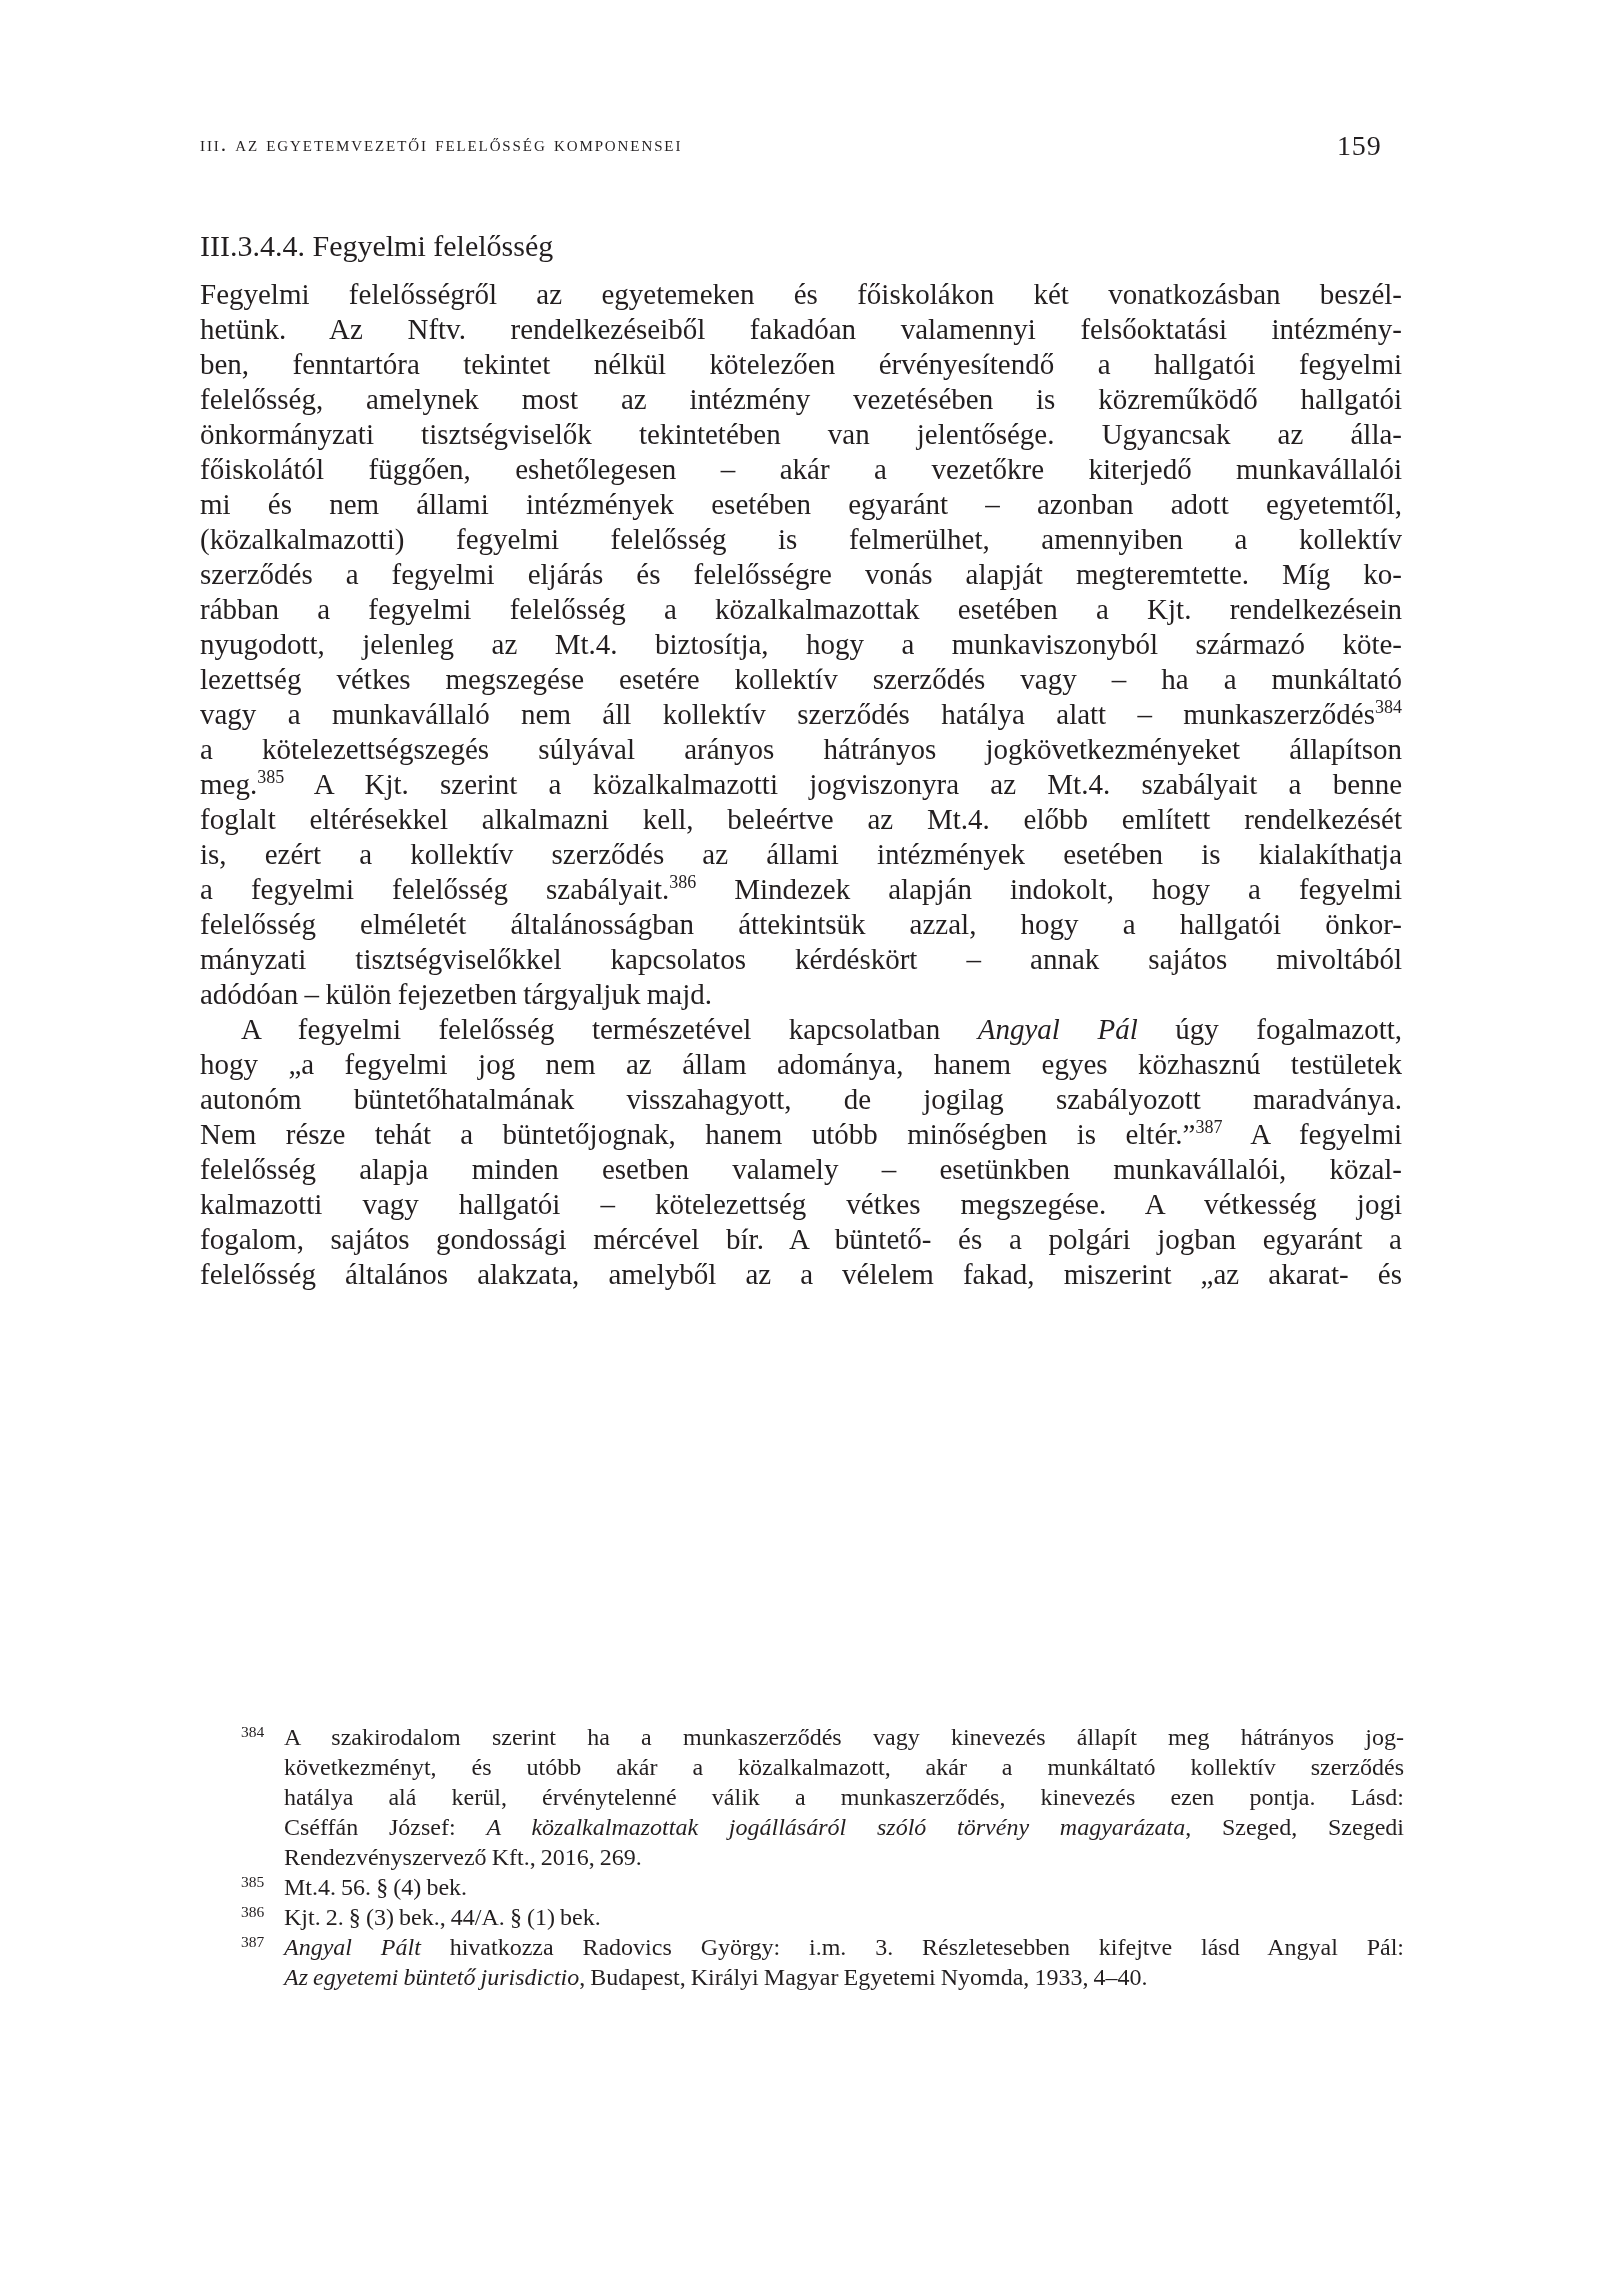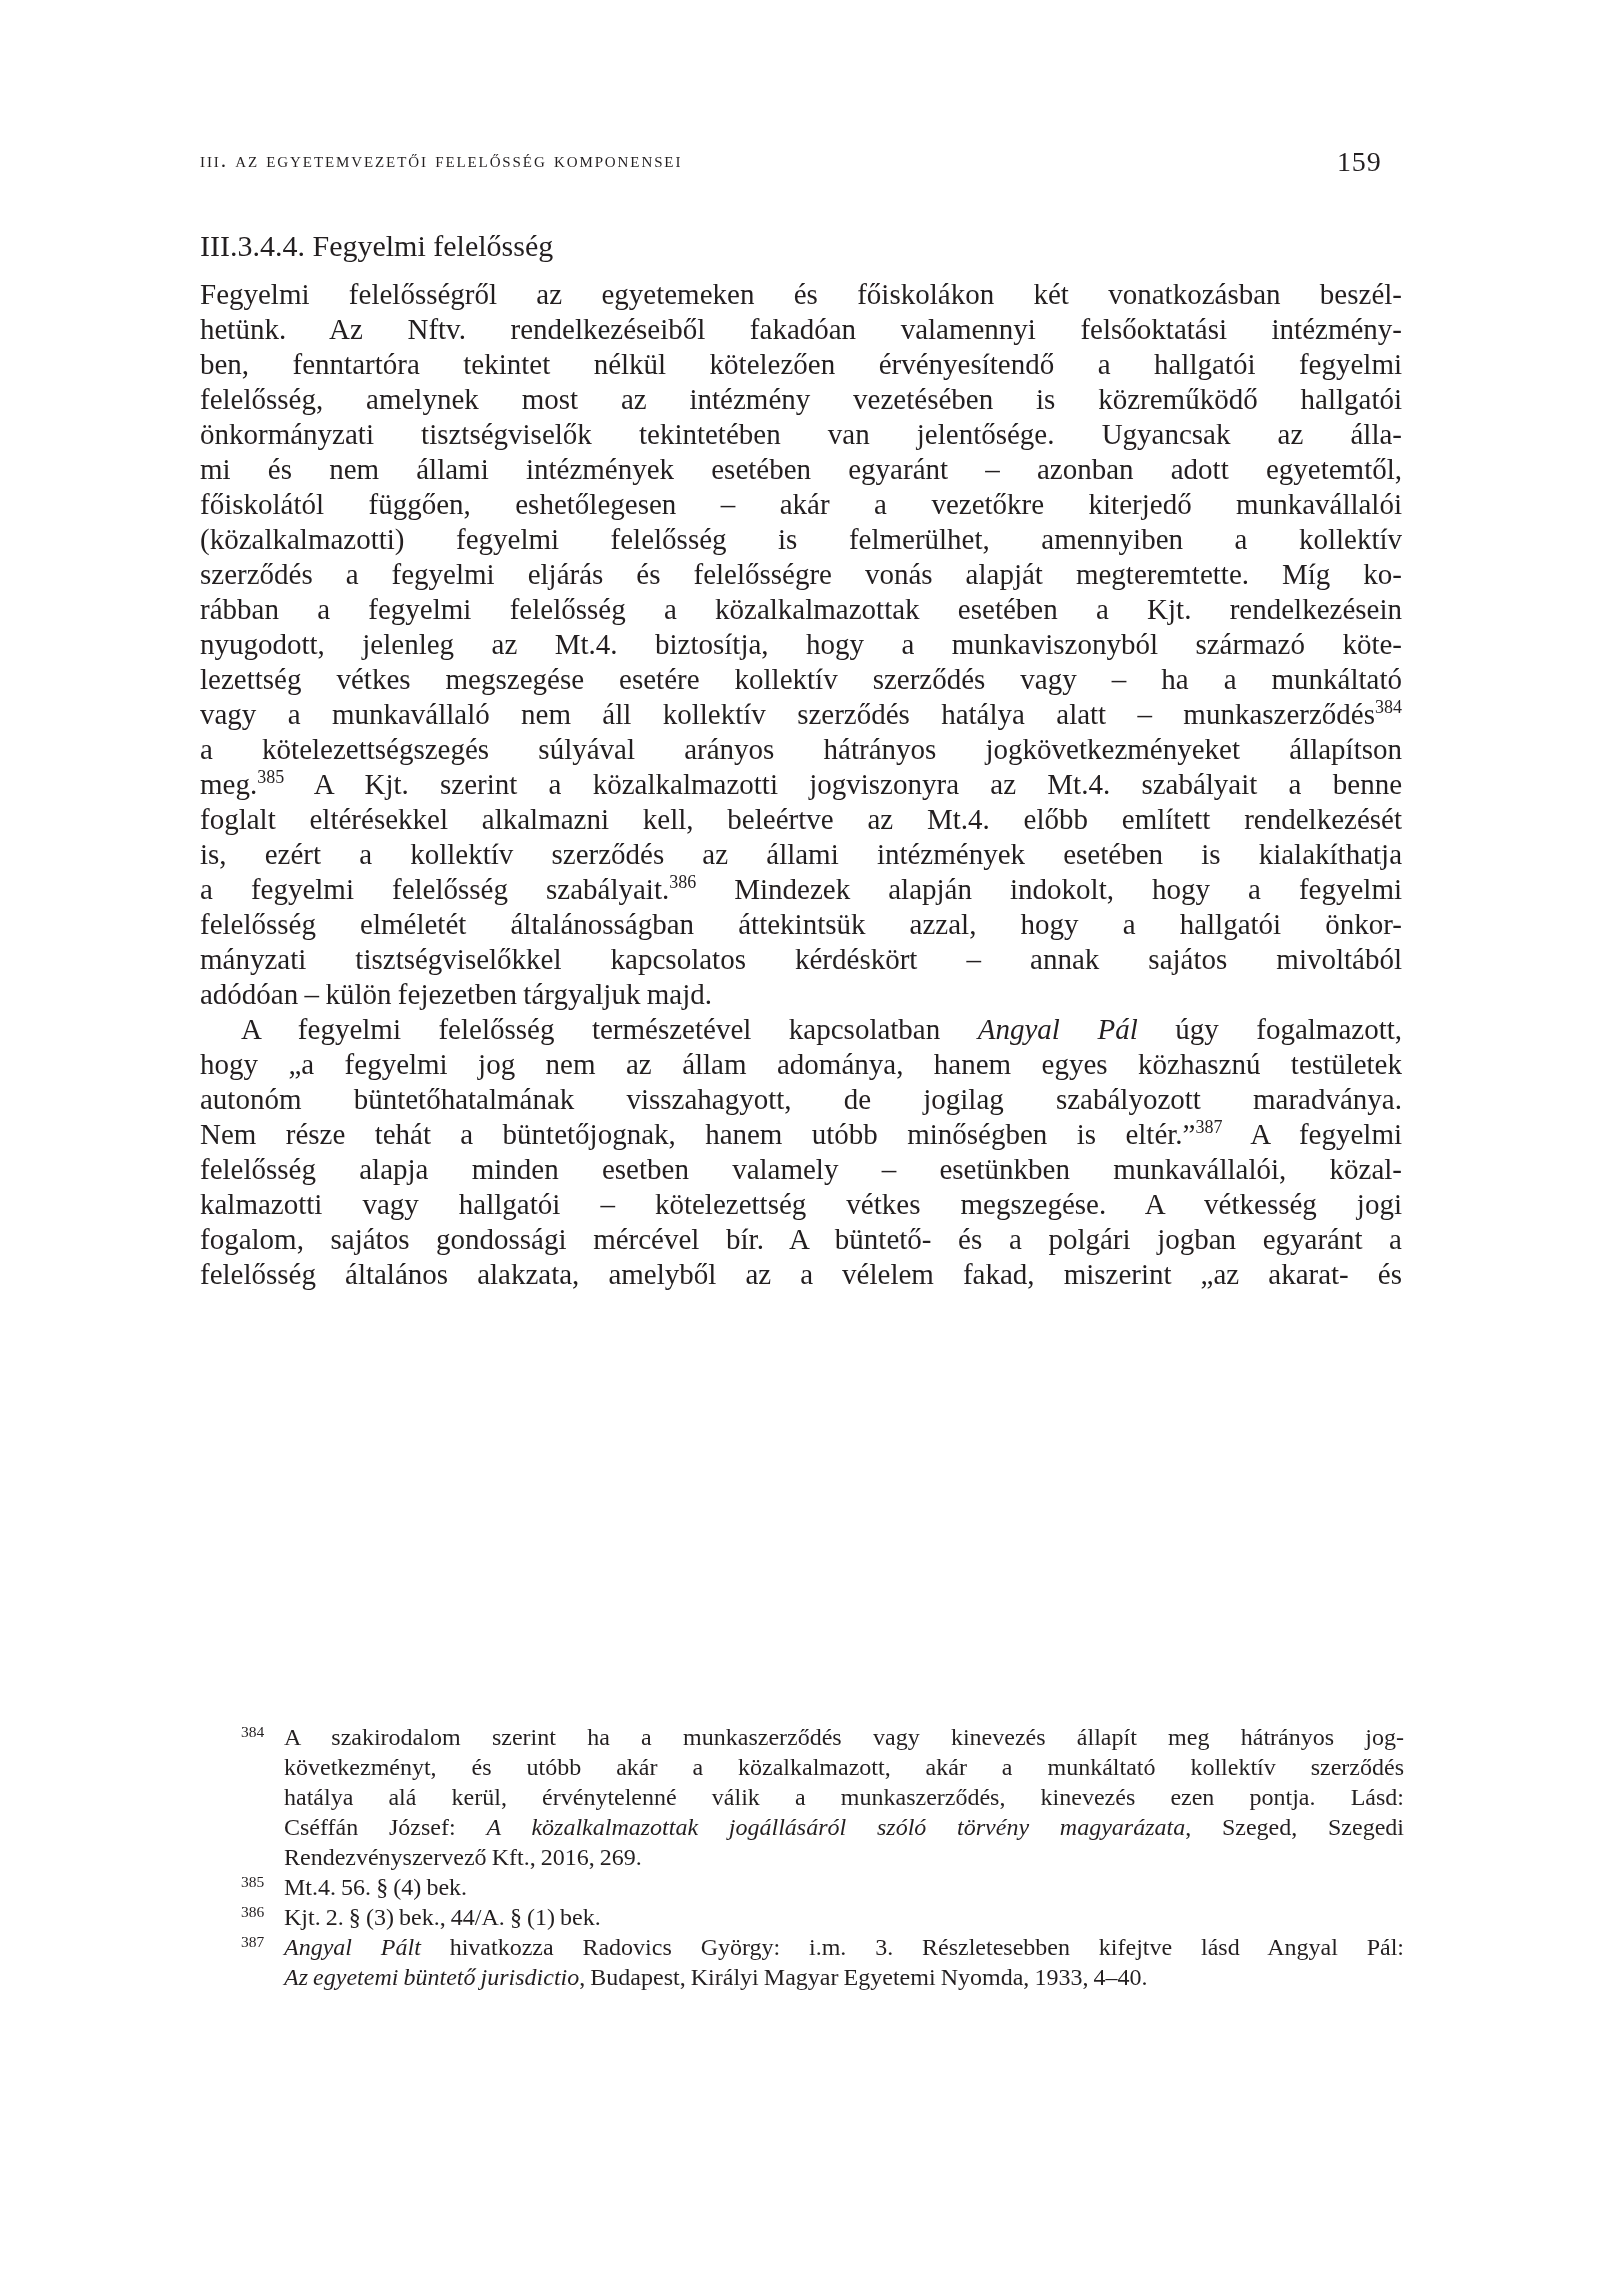--- a/index.html
+++ b/index.html
@@ -17,21 +17,21 @@
   }
   .page {
     position: absolute;
     left: 0; top: 0;
     width: 1605px;
     height: 2295px;
   }
   .running-header {
     position: absolute;
     left: 200px;
-    top: 148px;
+    top: 132px;
     width: 1204px;
     height: 34px;
   }
   .running-title {
     position: absolute;
     left: 0;
     top: 0;
     font-size: 21.5px;
     letter-spacing: 1.9px;
     font-variant: small-caps;
@@ -147,24 +147,24 @@
         <div class="line">
           <span class="inner"><span>ben, fenntartóra tekintet nélkül kötelezően érvényesítendő a hallgatói fegyelmi</span></span>
         </div>
         <div class="line">
           <span class="inner"><span>felelősség, amelynek most az intézmény vezetésében is közreműködő hallgatói</span></span>
         </div>
         <div class="line">
           <span class="inner"><span>önkormányzati tisztségviselők tekintetében van jelentősége. Ugyancsak az álla-</span></span>
         </div>
         <div class="line">
+          <span class="inner"><span>főiskolától függően, eshetőlegesen – akár a vezetőkre kiterjedő munkavállalói</span></span>
+        </div>
+        <div class="line">
           <span class="inner"><span>mi és nem állami intézmények esetében egyaránt – azonban adott egyetemtől,</span></span>
-        </div>
-        <div class="line">
-          <span class="inner"><span>főiskolától függően, eshetőlegesen – akár a vezetőkre kiterjedő munkavállalói</span></span>
         </div>
         <div class="line">
           <span class="inner"><span>(közalkalmazotti) fegyelmi felelősség is felmerülhet, amennyiben a kollektív</span></span>
         </div>
         <div class="line">
           <span class="inner"><span>szerződés a fegyelmi eljárás és felelősségre vonás alapját megteremtette. Míg ko-</span></span>
         </div>
         <div class="line">
           <span class="inner"><span>rábban a fegyelmi felelősség a közalkalmazottak esetében a Kjt. rendelkezésein</span></span>
         </div>

